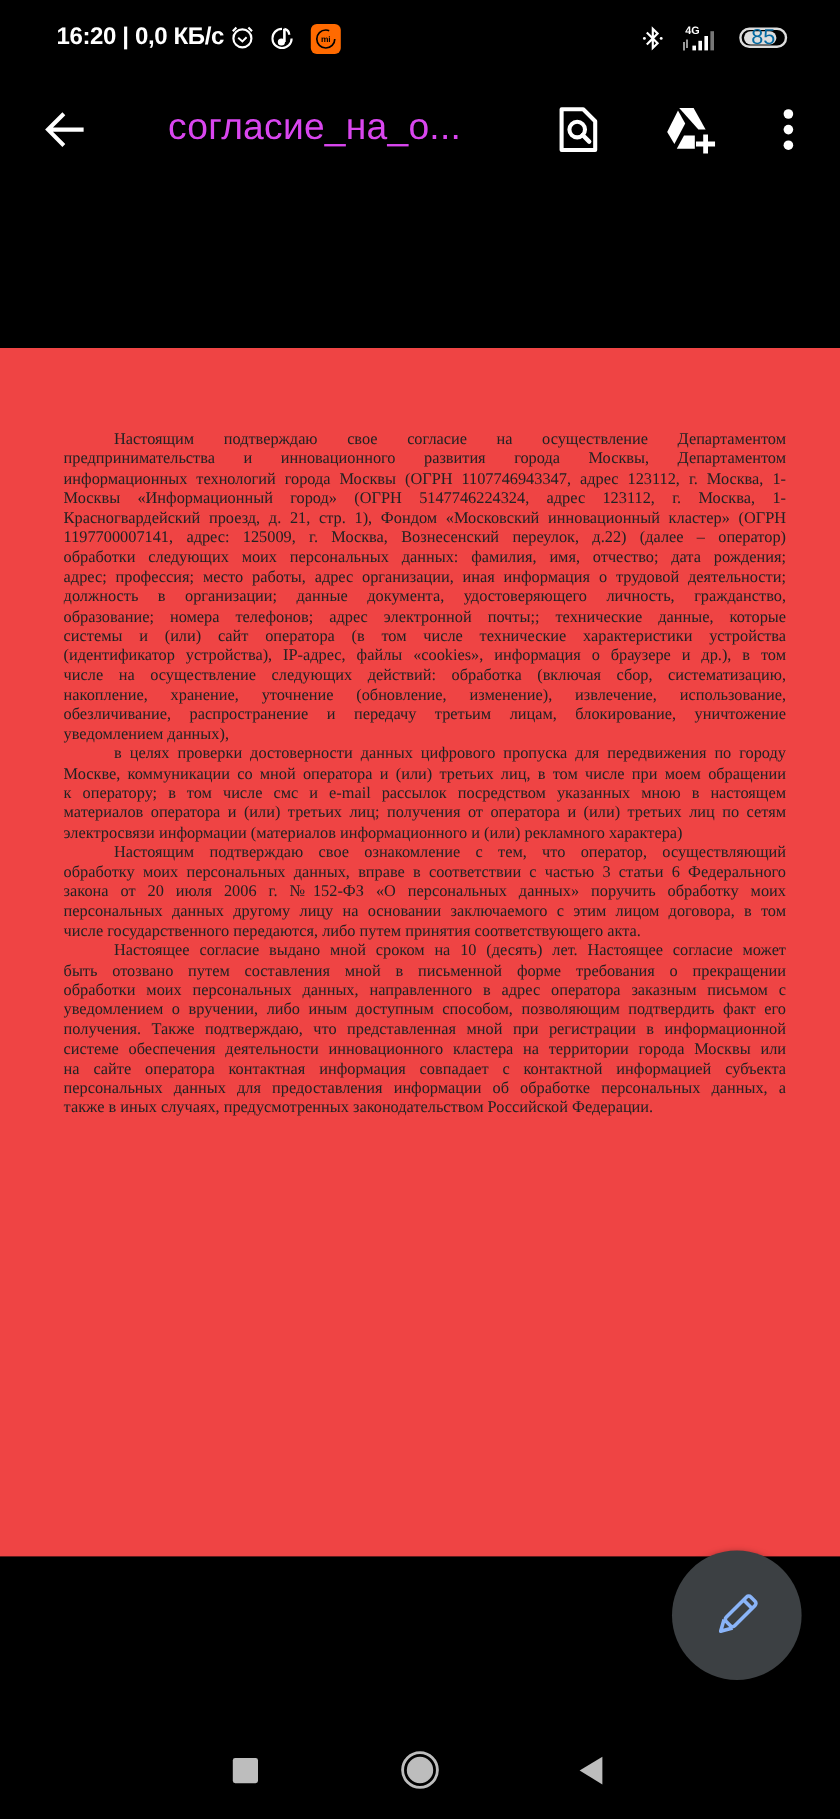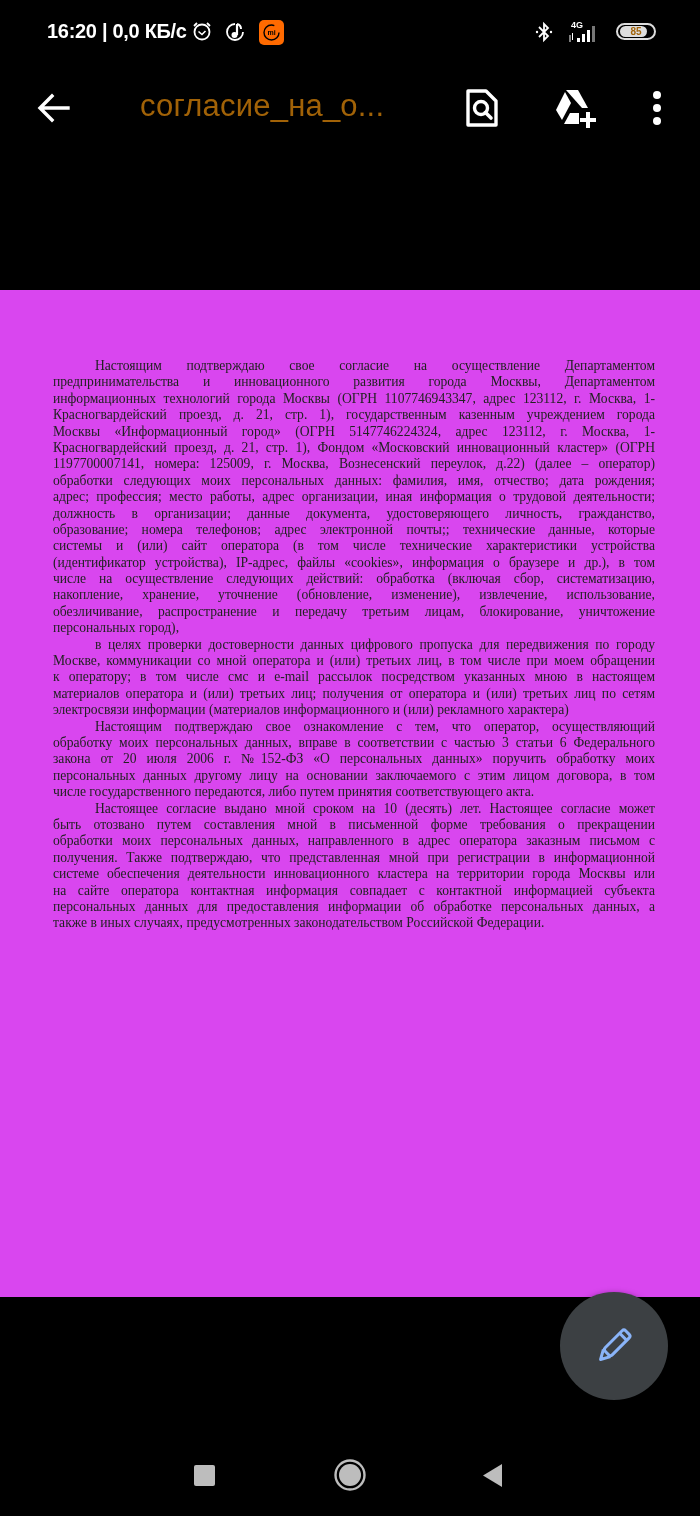--- a/index.html
+++ b/index.html
@@ -17,38 +17,38 @@
   .sb-bt { left: 535px; width: 18px; height: 22px; }
   .sb-signal { left: 567px; top: 19px; width: 40px; height: 26px; }
   .sb-battery {
     position: absolute; left: 616px; top: 23px; width: 40px; height: 17px;
     border: 2px solid #ddd; border-radius: 10px; box-sizing: border-box;
     display: flex; align-items: center; justify-content: center;
   }
   .sb-battery-fill {
     position: absolute; left: 2px; top: 1px; bottom: 1px; background: #ddd; border-radius: 8px;
   }
-  .sb-battery-text { position: relative; color: #a16207; font-size: 10px; font-weight: bold; }
+  .sb-battery-text { position: relative; color: #0369a1; font-size: 18px; font-weight: normal; }
 
   
   .toolbar { position: absolute; left: 0; top: 66px; width: 700px; height: 84px; color: #fff; }
   .tb-back { position: absolute; left: 34px; top: 22px; width: 40px; height: 40px; cursor: pointer; }
   .tb-title {
-    position: absolute; left: 140px; top: 22px; font-size: 31px; color: #a16207;
+    position: absolute; left: 140px; top: 22px; font-size: 31px; color: #d946ef;
     white-space: nowrap; letter-spacing: 0.2px;
   }
   .tb-btn { position: absolute; top: 20px; width: 44px; height: 44px; cursor: pointer; }
   .tb-search { left: 460px; }
   .tb-drive { left: 552px; }
   .tb-more { left: 640px; width: 34px; }
 
   
   .viewer { position: absolute; left: 0; top: 150px; width: 700px; height: 1148px; background: #000; }
   .page {
-    position: absolute; left: 0; top: 140px; width: 700px; height: 1007px; background: #d946ef;
+    position: absolute; left: 0; top: 140px; width: 700px; height: 1007px; background: #ef4444;
   }
   .doc {
     position: absolute; left: 53px; top: 68px; width: 602px;
     font-family: "Liberation Serif", serif; font-size: 13.6px; color: #222;
   }
   .doc .ln {
     height: 16.4px; line-height: 16.4px; white-space: nowrap;
     text-align: justify; text-align-last: justify; overflow: hidden;
   }
   .doc .ln.last { text-align-last: left; }
@@ -142,47 +142,47 @@
     </svg>
   </div>
 </div>
 
 <div class="viewer">
   <div class="page">
     <div class="doc" id="doc">
         <div class="ln indent">Настоящим подтверждаю свое согласие на осуществление Департаментом</div>
         <div class="ln">предпринимательства и инновационного развития города Москвы, Департаментом</div>
         <div class="ln">информационных технологий города Москвы (ОГРН 1107746943347, адрес 123112, г. Москва, 1-</div>
-        <div class="ln">Красногвардейский проезд, д. 21, стр. 1), государственным казенным учреждением города</div>
         <div class="ln">Москвы «Информационный город» (ОГРН 5147746224324, адрес 123112, г. Москва, 1-</div>
         <div class="ln">Красногвардейский проезд, д. 21, стр. 1), Фондом «Московский инновационный кластер» (ОГРН</div>
-        <div class="ln">1197700007141, номера: 125009, г. Москва, Вознесенский переулок, д.22)  (далее – оператор)</div>
+        <div class="ln">1197700007141, адрес: 125009, г. Москва, Вознесенский переулок, д.22)  (далее – оператор)</div>
         <div class="ln">обработки следующих моих персональных данных: фамилия, имя, отчество; дата рождения;</div>
         <div class="ln">адрес; профессия; место работы, адрес организации, иная информация о трудовой деятельности;</div>
         <div class="ln">должность в организации; данные документа, удостоверяющего личность, гражданство,</div>
         <div class="ln">образование; номера телефонов; адрес электронной почты;; технические данные, которые</div>
         <div class="ln">системы и (или) сайт оператора (в том числе технические характеристики устройства</div>
         <div class="ln">(идентификатор устройства), IP-адрес, файлы «cookies», информация о браузере и др.), в том</div>
         <div class="ln">числе на осуществление следующих действий: обработка (включая сбор, систематизацию,</div>
         <div class="ln">накопление, хранение, уточнение (обновление, изменение), извлечение, использование,</div>
         <div class="ln">обезличивание, распространение и передачу третьим лицам, блокирование, уничтожение</div>
-        <div class="ln last">персональных город),</div>
+        <div class="ln last">уведомлением данных),</div>
         <div class="ln indent">в целях проверки достоверности данных цифрового пропуска для передвижения по городу</div>
         <div class="ln">Москве, коммуникации со мной оператора и (или) третьих лиц, в том числе при моем обращении</div>
         <div class="ln">к оператору; в том числе смс и e-mail рассылок посредством указанных мною в настоящем</div>
         <div class="ln">материалов оператора и (или) третьих лиц; получения от оператора и (или) третьих лиц по сетям</div>
         <div class="ln last">электросвязи информации (материалов информационного и (или) рекламного характера)</div>
         <div class="ln indent">Настоящим подтверждаю свое ознакомление с тем, что оператор, осуществляющий</div>
         <div class="ln">обработку моих персональных данных, вправе в соответствии с частью 3 статьи 6 Федерального</div>
         <div class="ln">закона от 20 июля 2006 г. №152-ФЗ «О персональных данных» поручить обработку моих</div>
         <div class="ln">персональных данных другому лицу на основании заключаемого с этим лицом договора, в том</div>
         <div class="ln last">числе государственного передаются, либо путем принятия соответствующего акта.</div>
         <div class="ln indent">Настоящее согласие выдано мной сроком на 10 (десять) лет. Настоящее согласие может</div>
         <div class="ln">быть отозвано путем составления мной в письменной форме требования о прекращении</div>
         <div class="ln">обработки моих персональных данных, направленного в адрес оператора заказным письмом с</div>
+        <div class="ln">уведомлением о вручении, либо иным доступным способом, позволяющим подтвердить факт его</div>
         <div class="ln">получения. Также подтверждаю, что представленная мной при регистрации в информационной</div>
         <div class="ln">системе обеспечения деятельности инновационного кластера на территории города Москвы или</div>
         <div class="ln">на сайте оператора контактная информация совпадает с контактной информацией субъекта</div>
         <div class="ln">персональных данных для предоставления информации об обработке персональных данных, а</div>
         <div class="ln last">также в иных случаях, предусмотренных законодательством Российской Федерации.</div>
       </div>
   </div>
 </div>
 
 <div class="fab">

